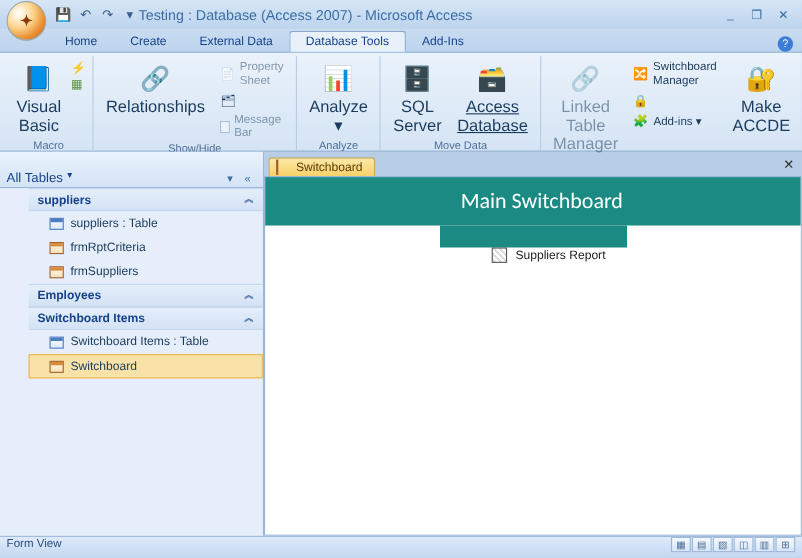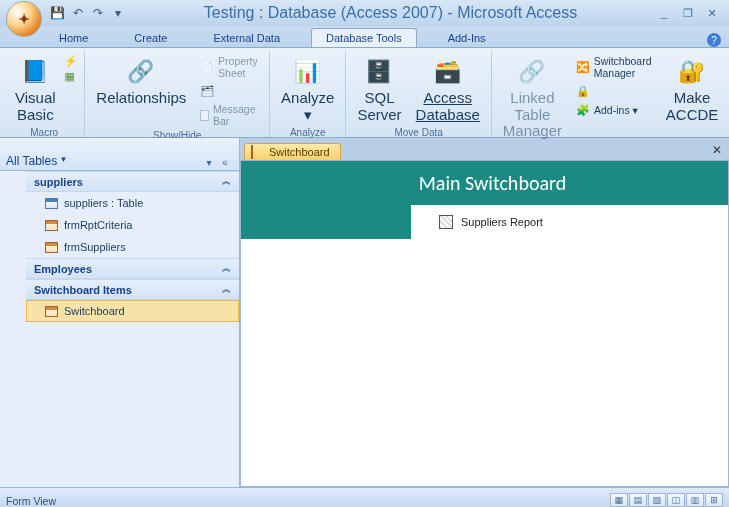--- a/index.html
+++ b/index.html
@@ -4,26 +4,26 @@
 <style>
   * { margin: 0; padding: 0; box-sizing: border-box; font-family: "Segoe UI", Tahoma, sans-serif; }
   body { width: 729px; height: 507px; background: #bcd4ed; overflow: hidden; font-size: 11px; color: #1a3b5c; }
 
   
   .titlebar { height: 26px; background: linear-gradient(#d7e6f6,#bcd4ed); display:flex; align-items:center; padding:0 4px; }
   .office-btn { width:36px; height:36px; border-radius:50%; background:radial-gradient(circle at 30% 30%,#fff,#fbd38a 40%,#e98b2e 70%,#b8551a); border:1px solid #9aa; margin-top:12px; margin-left:2px; z-index:5; position:relative; display:flex; align-items:center; justify-content:center;}
   .office-btn span{font-size:14px;color:#8a3d0b;font-weight:bold;}
   .qat { display:flex; gap:4px; margin-left:8px; align-items:center;}
   .qat .ic { width:16px; height:16px; display:flex; align-items:center; justify-content:center; font-size:12px; color:#3b5e88; cursor:pointer;}
-  .title-text { flex:1; text-align:center; color:#3b6ea5; font-size:16px; }
+  .title-text { flex:1; color:#3b6ea5; font-size:13px; }
   .win-controls { display:flex; gap:6px; margin-right:4px;}
   .win-controls div{ width:18px; height:14px; display:flex; align-items:center; justify-content:center; color:#3b6ea5; cursor:pointer; font-size:11px;}
 
   
-  .tab-row { height:22px; display:flex; align-items:flex-end; padding-left:44px; gap:16px; background:linear-gradient(#c9dcf0,#bcd4ed); border-bottom:1px solid #8aa9cd;}
+  .tab-row { height:22px; display:flex; align-items:flex-end; padding-left:44px; gap:0; background:linear-gradient(#c9dcf0,#bcd4ed); border-bottom:1px solid #8aa9cd;}
   .tab { padding:3px 14px 3px 14px; color:#15428b; cursor:pointer; border:1px solid transparent; border-bottom:none; font-size:11px;}
   .tab.active { background:#e8f0fa; border-color:#8aa9cd; border-radius:3px 3px 0 0;}
   .help-ic { margin-left:auto; margin-right:8px; width:14px;height:14px;border-radius:50%;background:#3b7dd8;color:#fff;display:flex;align-items:center;justify-content:center;font-size:10px;cursor:pointer;}
 
   
   .ribbon { height:90px; background:linear-gradient(#eaf2fb,#d5e4f4); border-bottom:1px solid #8aa9cd; display:flex; padding:3px 4px 0 4px;}
   .group { border-right:1px solid #b6cde6; padding:2px 6px 0 6px; display:flex; flex-direction:column;}
   .group:last-child{border-right:none;}
   .group-body{flex:1; display:flex; align-items:flex-start; gap:4px;}
   .group-label{text-align:center; font-size:10px; color:#4d6e98; padding:1px 0 2px 0;}
@@ -56,28 +56,28 @@
 
   
   .doc-area{flex:1; background:#b8cde6; display:flex; flex-direction:column;}
   .doc-tabs{height:22px; display:flex; align-items:flex-end; padding-left:4px; background:#b8cde6;}
   .doc-tab{background:linear-gradient(#fde9a7,#f8d169); border:1px solid #cba652; border-bottom:none; border-radius:3px 3px 0 0; padding:2px 10px 2px 6px; display:flex; align-items:center; gap:4px; font-size:11px; color:#5a3b05;}
   .doc-tab .ico{width:14px;height:12px;}
   .doc-tabs .sp{flex:1;}
   .doc-close{width:16px;height:16px;display:flex;align-items:center;justify-content:center;color:#333;cursor:pointer;margin-right:4px;margin-bottom:2px;font-size:12px;}
   .doc-body{flex:1;background:#fff;border:1px solid #9bb6d8;overflow:hidden;}
   .sb-header{height:44px;background:#1a8a82;color:#fff;display:flex;align-items:center;justify-content:center;font-size:20px;font-family:Calibri,"Segoe UI",sans-serif;padding-left:16px;}
-  .sb-row{display:flex; align-items:center; height:34px;}
+  .sb-row{display:flex; align-items:center; height:34px;flex-direction:column;}
   .sb-block{width:170px;height:34px;background:#1a8a82;}
   .sb-item{display:flex;align-items:center;gap:8px;margin-left:28px;cursor:pointer;}
   .sb-item .sq{width:14px;height:14px;border:1px solid #555;background:repeating-linear-gradient(45deg,#ddd,#ddd 2px,#fff 2px,#fff 4px);}
   .sb-item .tx{font-size:11px;color:#222;}
 
   
-  .statusbar{height:20px;background:linear-gradient(#dfeafc,#c4d8ef);border-top:1px solid #9bb6d8;display:flex;align-items:flex-end;padding:0 6px;font-size:10.5px;color:#2b4f7d;}
+  .statusbar{height:20px;background:linear-gradient(#dfeafc,#c4d8ef);border-top:1px solid #9bb6d8;display:flex;align-items:flex-start;padding:0 6px;font-size:10.5px;color:#2b4f7d;}
   .statusbar .sp{flex:1;}
   .view-btns{display:flex;gap:1px;}
   .view-btns div{width:18px;height:14px;border:1px solid #9bb6d8;background:linear-gradient(#f3f8fe,#d9e6f6);display:flex;align-items:center;justify-content:center;font-size:9px;color:#4a6c96;cursor:pointer;}
 </style>
 </head>
 <body>
 
 <div class="titlebar">
   <div class="office-btn">
       <span>✦</span>
@@ -236,20 +236,26 @@
       </div>
 
       <div class="grp-head">
         <span>Employees</span>
         <span class="chv">︽</span>
       </div>
 
       <div class="grp-head">
         <span>Switchboard Items</span>
         <span class="chv">︽</span>
+      </div>
+      <div class="nav-item">
+        <span class="ni-ico">
+            <span class="icon-table"></span>
+          </span>
+        <span>Switchboard Items : Table</span>
       </div>
       <div class="nav-item sel">
         <span class="ni-ico">
             <span class="icon-form"></span>
           </span>
         <span>Switchboard</span>
       </div>
     </div>
   </div>
 

